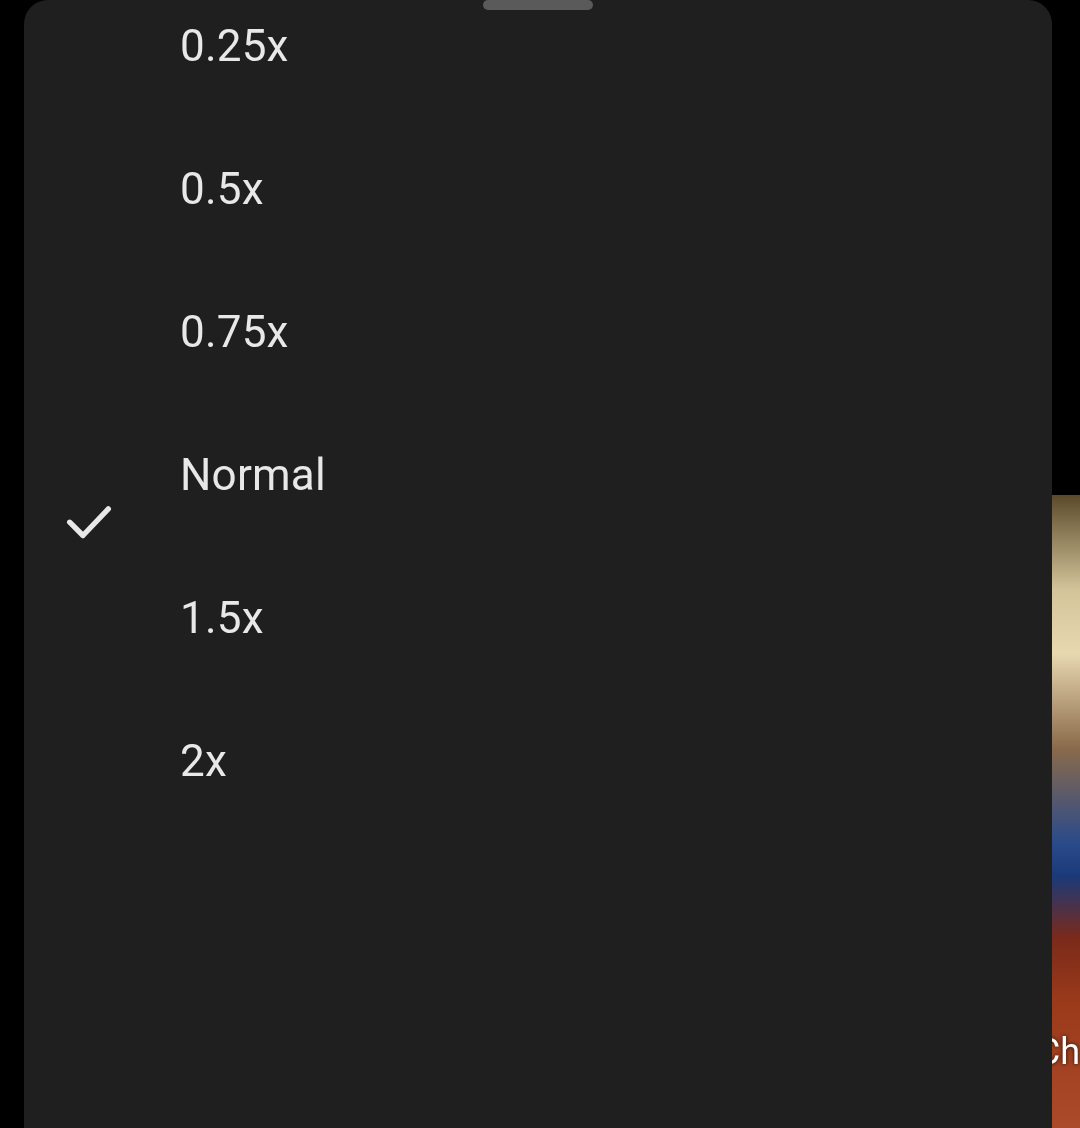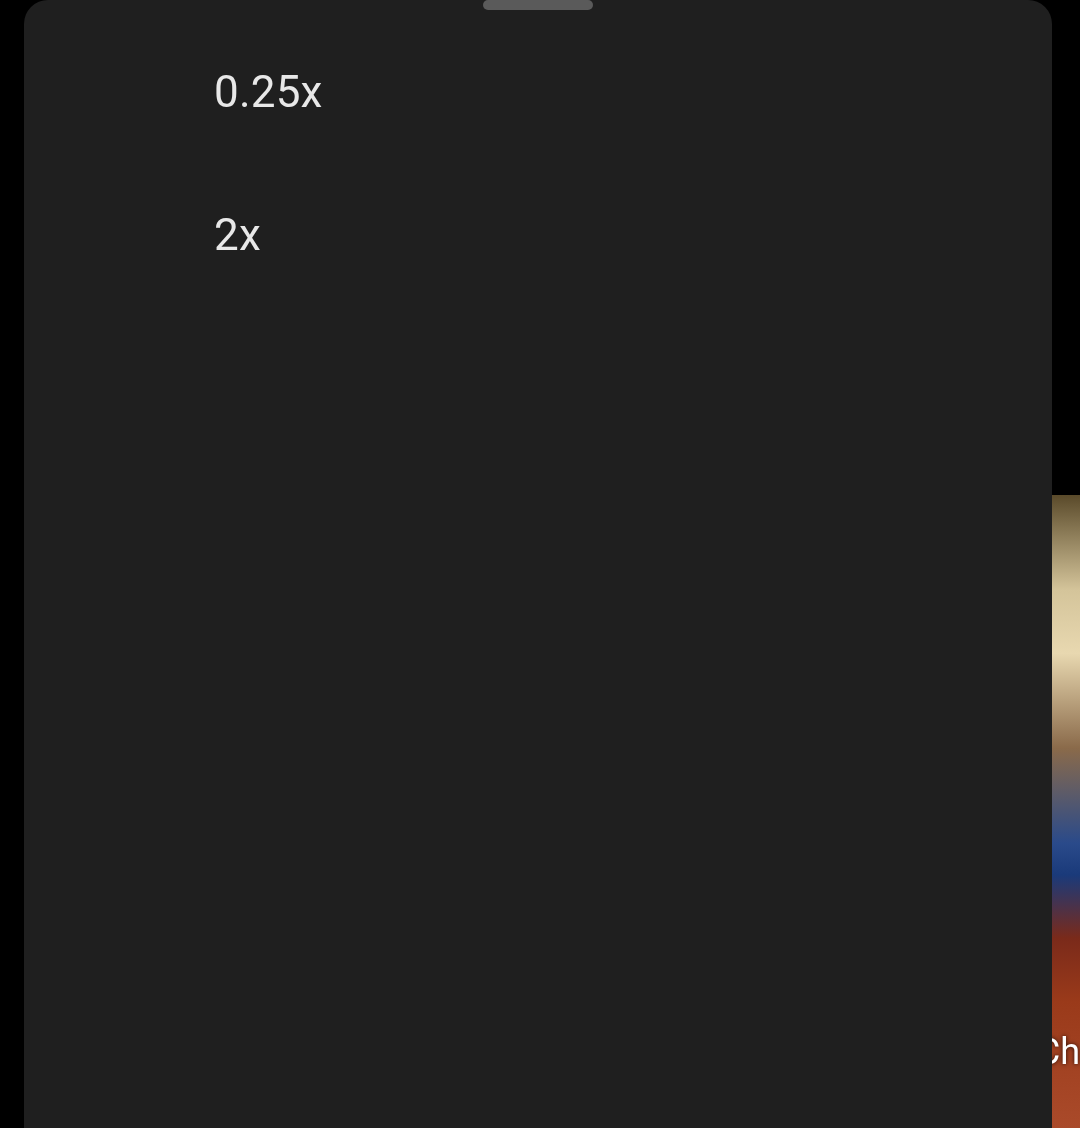--- a/index.html
+++ b/index.html
@@ -52,23 +52,22 @@
       border-radius: 5px;
     }
     .options-list {
       position: absolute;
       top: 20px;
       left: 0;
       right: 0;
     }
     .option-item {
       display: flex;
-      align-items: center;
       height: 143px;
-      padding-left: 70px;
+      padding-left: 36px;
       cursor: pointer;
     }
     .check-container {
       width: 120px;
       display: flex;
       align-items: center;
       justify-content: flex-start;
     }
     .check-icon {
       width: 58px;
@@ -99,24 +98,52 @@
   <div class="drag-handle"></div>
   <div class="options-list">
 
     <div class="option-item">
       <div class="check-container">
         
       </div>
       <span class="option-label">0.25x</span>
     </div>
 
+    <div class="option-item">
+      <div class="check-container">
+        
+      </div>
+      <span class="option-label">0.5x</span>
+    </div>
+
+    <div class="option-item">
+      <div class="check-container">
+        
+      </div>
+      <span class="option-label">0.75x</span>
+    </div>
+
+    <div class="option-item selected">
+      <div class="check-container">
+        <span class="check-icon">
+          <svg viewBox="0 0 24 24" fill="none" stroke="#e8e8e8" stroke-width="2.2" stroke-linecap="round" stroke-linejoin="round">
+              <polyline points="4 12.5 9.5 18 20 7"></polyline>
+            </svg>
+        </span>
+      </div>
+      <span class="option-label">Normal</span>
+    </div>
 
 
-
-
+    <div class="option-item">
+      <div class="check-container">
+        
+      </div>
+      <span class="option-label">1.5x</span>
+    </div>
 
 
     <div class="option-item">
       <div class="check-container">
         
       </div>
       <span class="option-label">2x</span>
     </div>
 
   </div>

